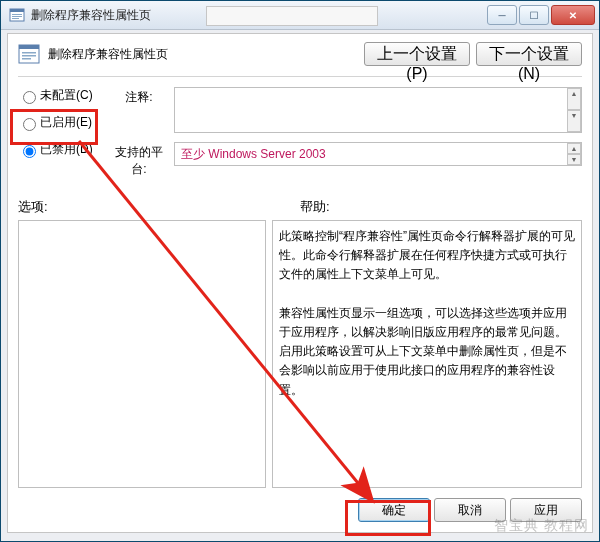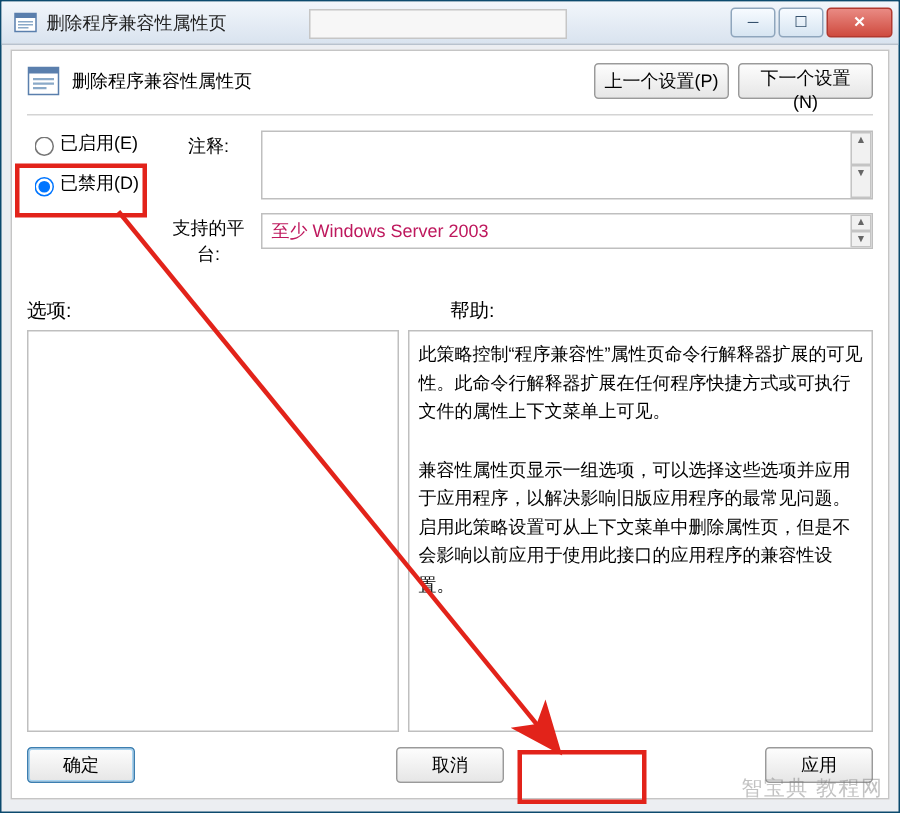--- a/index.html
+++ b/index.html
@@ -9,42 +9,42 @@
 .titlebar .ttxt{flex:1;font-size:12px;color:#222}
 .winbtns{display:flex;gap:2px}
 .winbtn{width:28px;height:18px;border:1px solid #8fa6bd;border-radius:3px;background:linear-gradient(#f7fbff,#d7e5f2);display:flex;align-items:center;justify-content:center;font-size:10px;color:#34506c;cursor:default}
 .winbtn.close{width:42px;background:linear-gradient(#e98a83,#cf4b3f);border-color:#b1382e;color:#fff;font-weight:bold}
 .ghost{position:absolute;left:205px;top:5px;width:170px;height:18px;border:1px solid #c6c6c6;background:#f7f7f7}
 .body{position:absolute;left:6px;right:6px;top:32px;bottom:8px;background:#fff;border:1px solid #c5c5c5;box-sizing:border-box;padding:8px 10px 10px 10px}
 .headrow{display:flex;align-items:center;gap:8px;margin-bottom:10px}
 .headrow .hicon{width:22px;height:22px}
 .headrow .htitle{flex:1;font-size:12px}
 .navbtns{display:flex;gap:6px}
-button.nav{width:90px;height:24px;border:1px solid #9a9a9a;border-radius:3px;background:linear-gradient(#fdfdfd,#e6e6e6);font-size:12px;cursor:pointer}
+button.nav{width:106px;height:24px;border:1px solid #9a9a9a;border-radius:3px;background:linear-gradient(#fdfdfd,#e6e6e6);font-size:16px;cursor:pointer}
 .sep{border:0;border-top:1px solid #d4d4d4;margin:6px 0 10px 0}
 .cfg{display:flex}
 .cfgl{width:92px}
 .cfgl label{display:block;margin-bottom:10px;font-size:12px}
 .cfgl input{vertical-align:middle;margin-right:4px}
 .cfgrow{display:flex;align-items:flex-start;margin-bottom:6px}
 .cfgrow .lbl{width:58px;text-align:center;padding-right:6px;padding-top:2px}
 .cfgrow .ctl{flex:1}
 textarea.note{width:100%;height:46px;border:1px solid #bfbfbf;resize:none;box-sizing:border-box;font-family:inherit;font-size:12px;padding:2px}
 .platwrap{flex:1;position:relative}
 .plat{width:100%;height:24px;border:1px solid #bfbfbf;background:#fff;box-sizing:border-box;padding:3px 18px 3px 6px;color:#be185d}
 .spin{position:absolute;right:1px;top:1px;width:14px;height:22px;display:flex;flex-direction:column}
 .spin span{flex:1;border:1px solid #c4c4c4;background:#f1f1f1;font-size:7px;line-height:9px;text-align:center;color:#666}
 .mid{display:flex;gap:38px;margin:14px 0 4px 0}
 .mid .mlbl{font-size:13px}
 .mid .mlbl:first-child{width:244px}
 .panes{display:flex;gap:6px}
 .panes textarea{height:268px;border:1px solid #bfbfbf;resize:none;box-sizing:border-box;font-family:inherit;font-size:12px;padding:6px;line-height:1.6}
 .panes textarea.opt{width:248px}
 .panes textarea.help{flex:1}
-.btnbar{display:flex;justify-content:space-between;gap:18px;margin-top:10px}
+.btnbar{display:flex;justify-content:flex-end;gap:4px;margin-top:10px}
 button.dlg{width:72px;height:24px;border:1px solid #9a9a9a;border-radius:3px;background:linear-gradient(#fdfdfd,#e6e6e6);font-size:12px;cursor:pointer}
 button.dlg.primary{border:1px solid #3c7fb1;box-shadow:0 0 0 1px #a7d3f0 inset}
 
 .redbox{position:absolute;border:3px solid #e2231a;pointer-events:none}
 .rb1{left:9px;top:108px;width:82px;height:30px}
 .rb2{left:344px;top:499px;width:80px;height:30px}
 svg.arrow{position:absolute;left:0;top:0;pointer-events:none}
 .watermark{position:absolute;right:10px;bottom:6px;font-size:14px;color:rgba(120,120,120,.45);letter-spacing:1px}
 </style>
 </head>
@@ -80,20 +80,21 @@
       <span class="htitle">删除程序兼容性属性页</span>
       <div class="navbtns">
         <button class="nav">上一个设置(P)</button>
         <button class="nav">下一个设置(N)</button>
       </div>
     </div>
     <hr class="sep">
 
     <div class="cfg">
       <div class="cfgl">
+        <label><input type="radio" name="st" style=""><span>未配置(C)</span></label>
         <label><input type="radio" name="st" style=""><span>已启用(E)</span></label>
         <label><input type="radio" name="st" checked="" style=""><span>已禁用(D)</span></label>
       </div>
       <div style="flex:1">
         <div class="cfgrow">
           <div class="lbl">注释:</div>
           <div class="ctl" style="position:relative">
             <textarea class="note" style=""></textarea>
             <div class="spin" style="top:1px;height:44px">
                 <span>▲</span>

